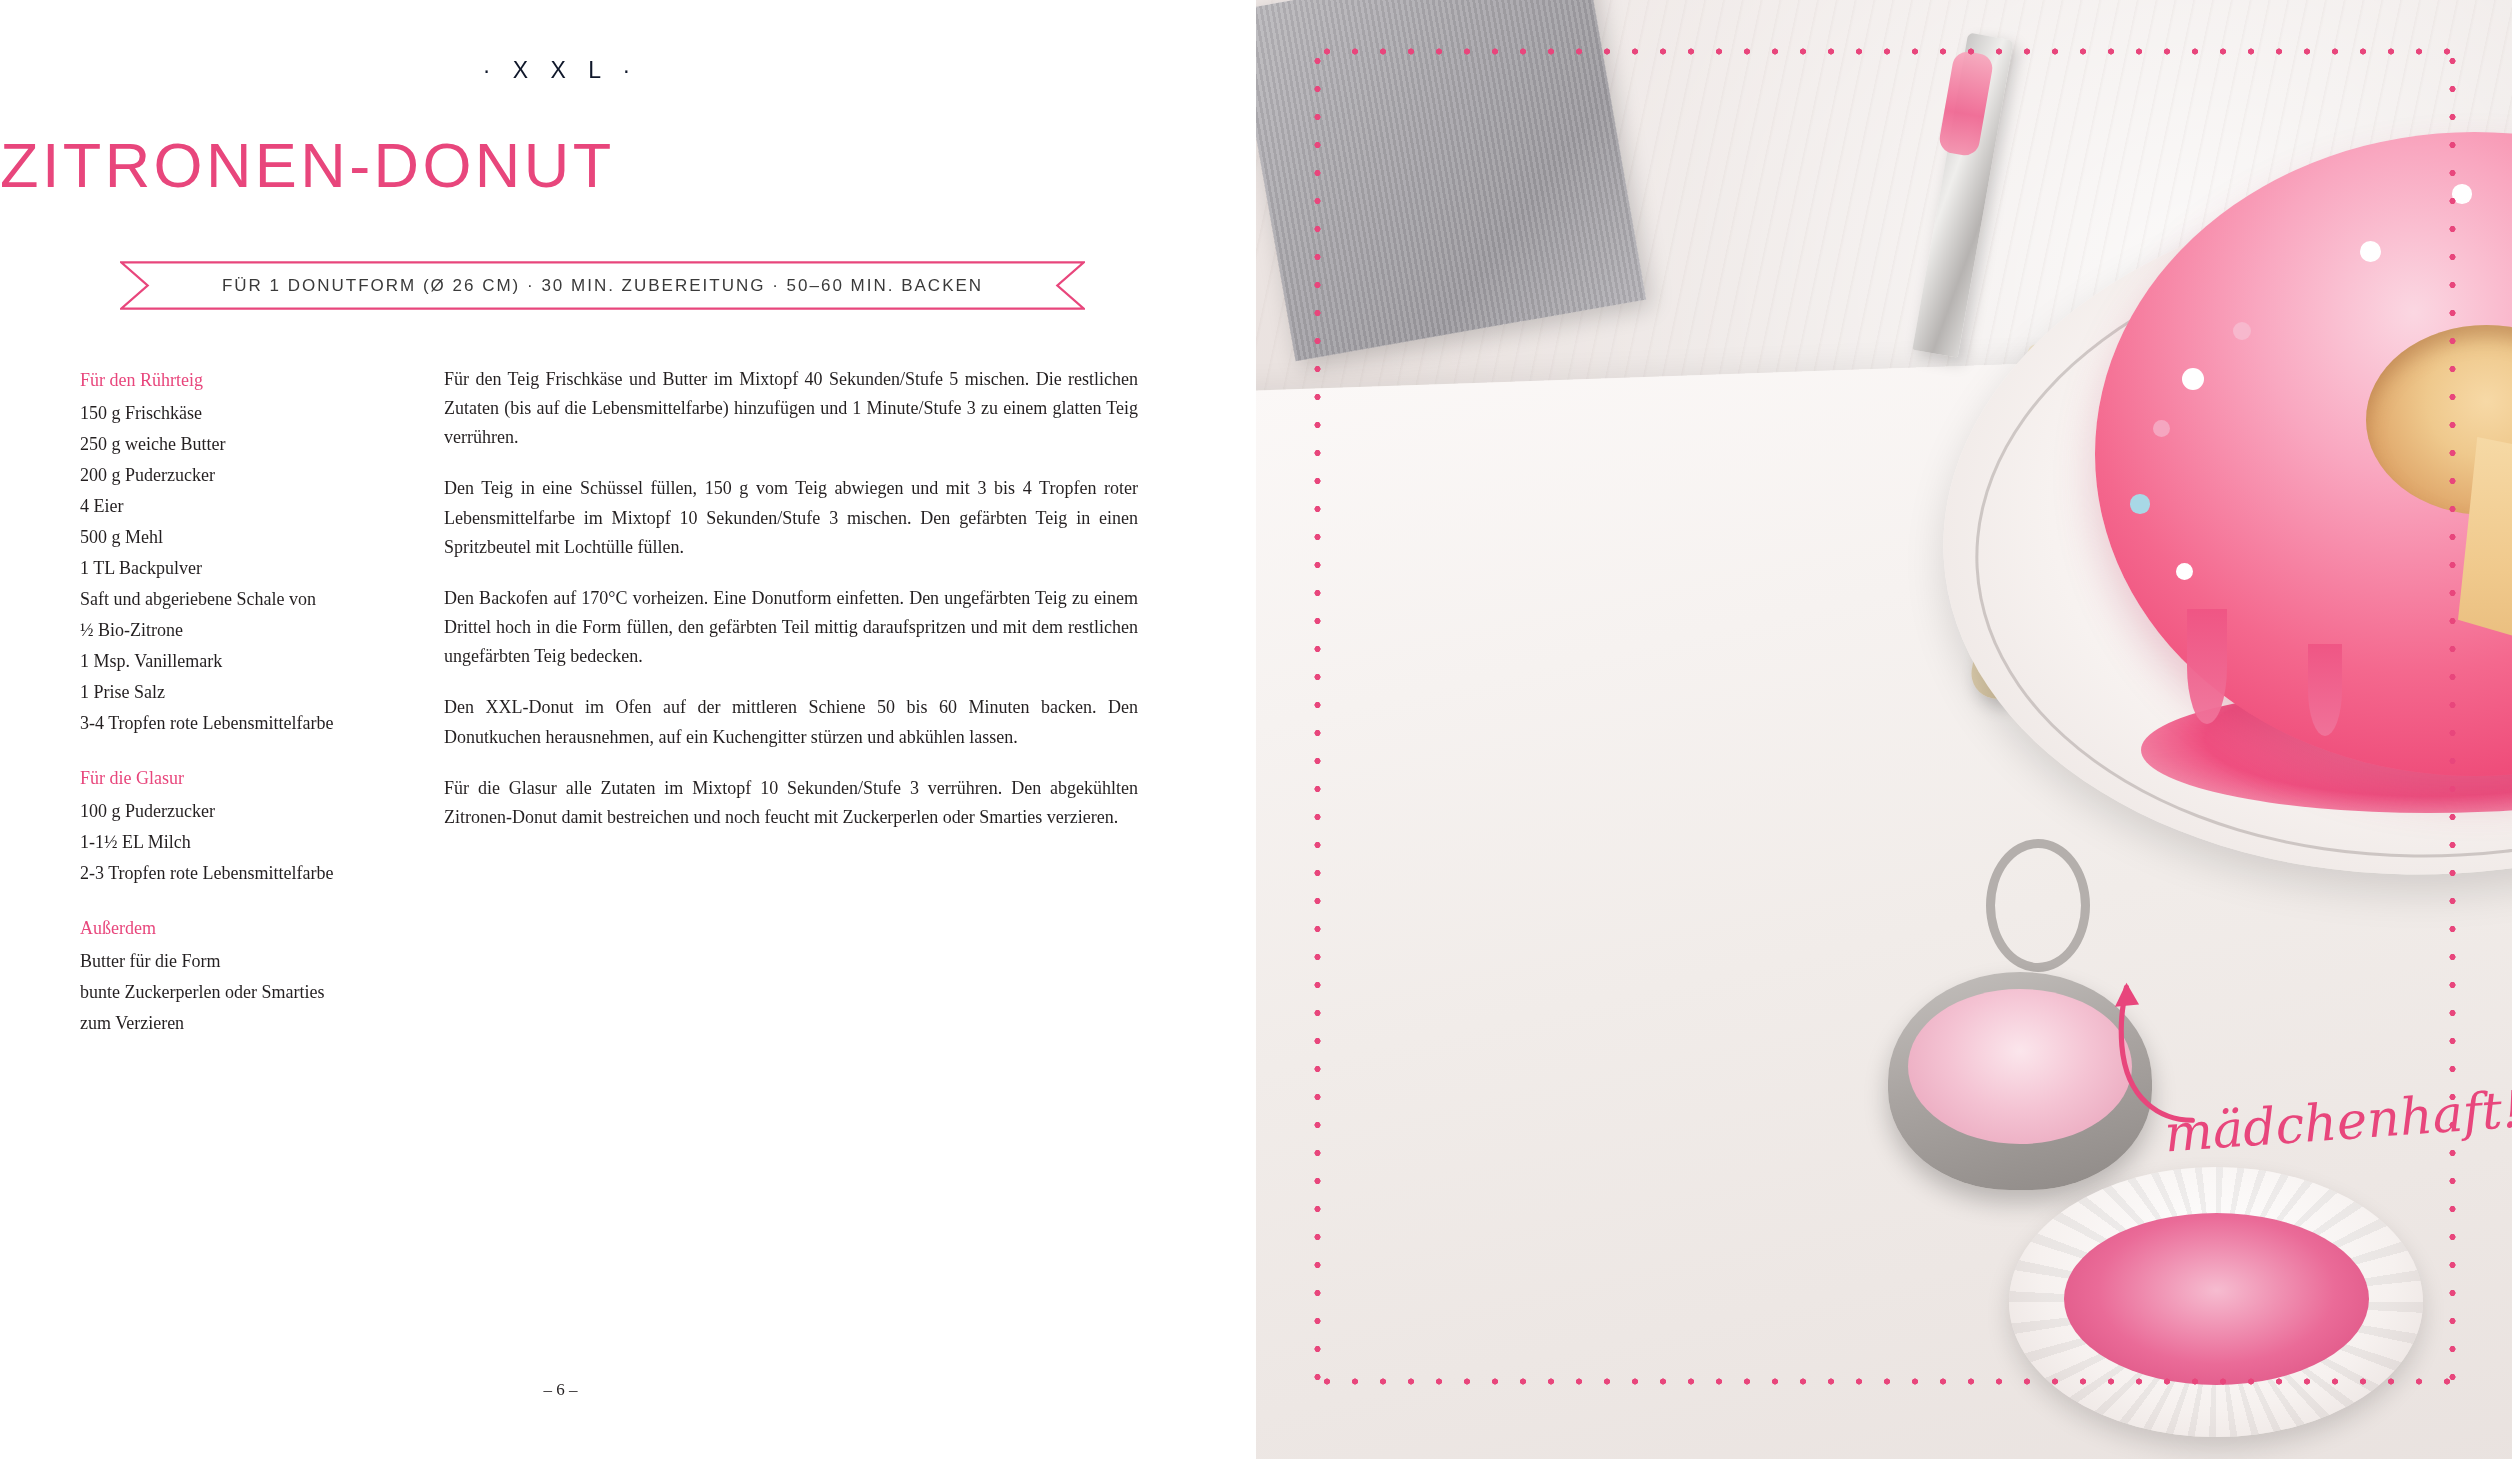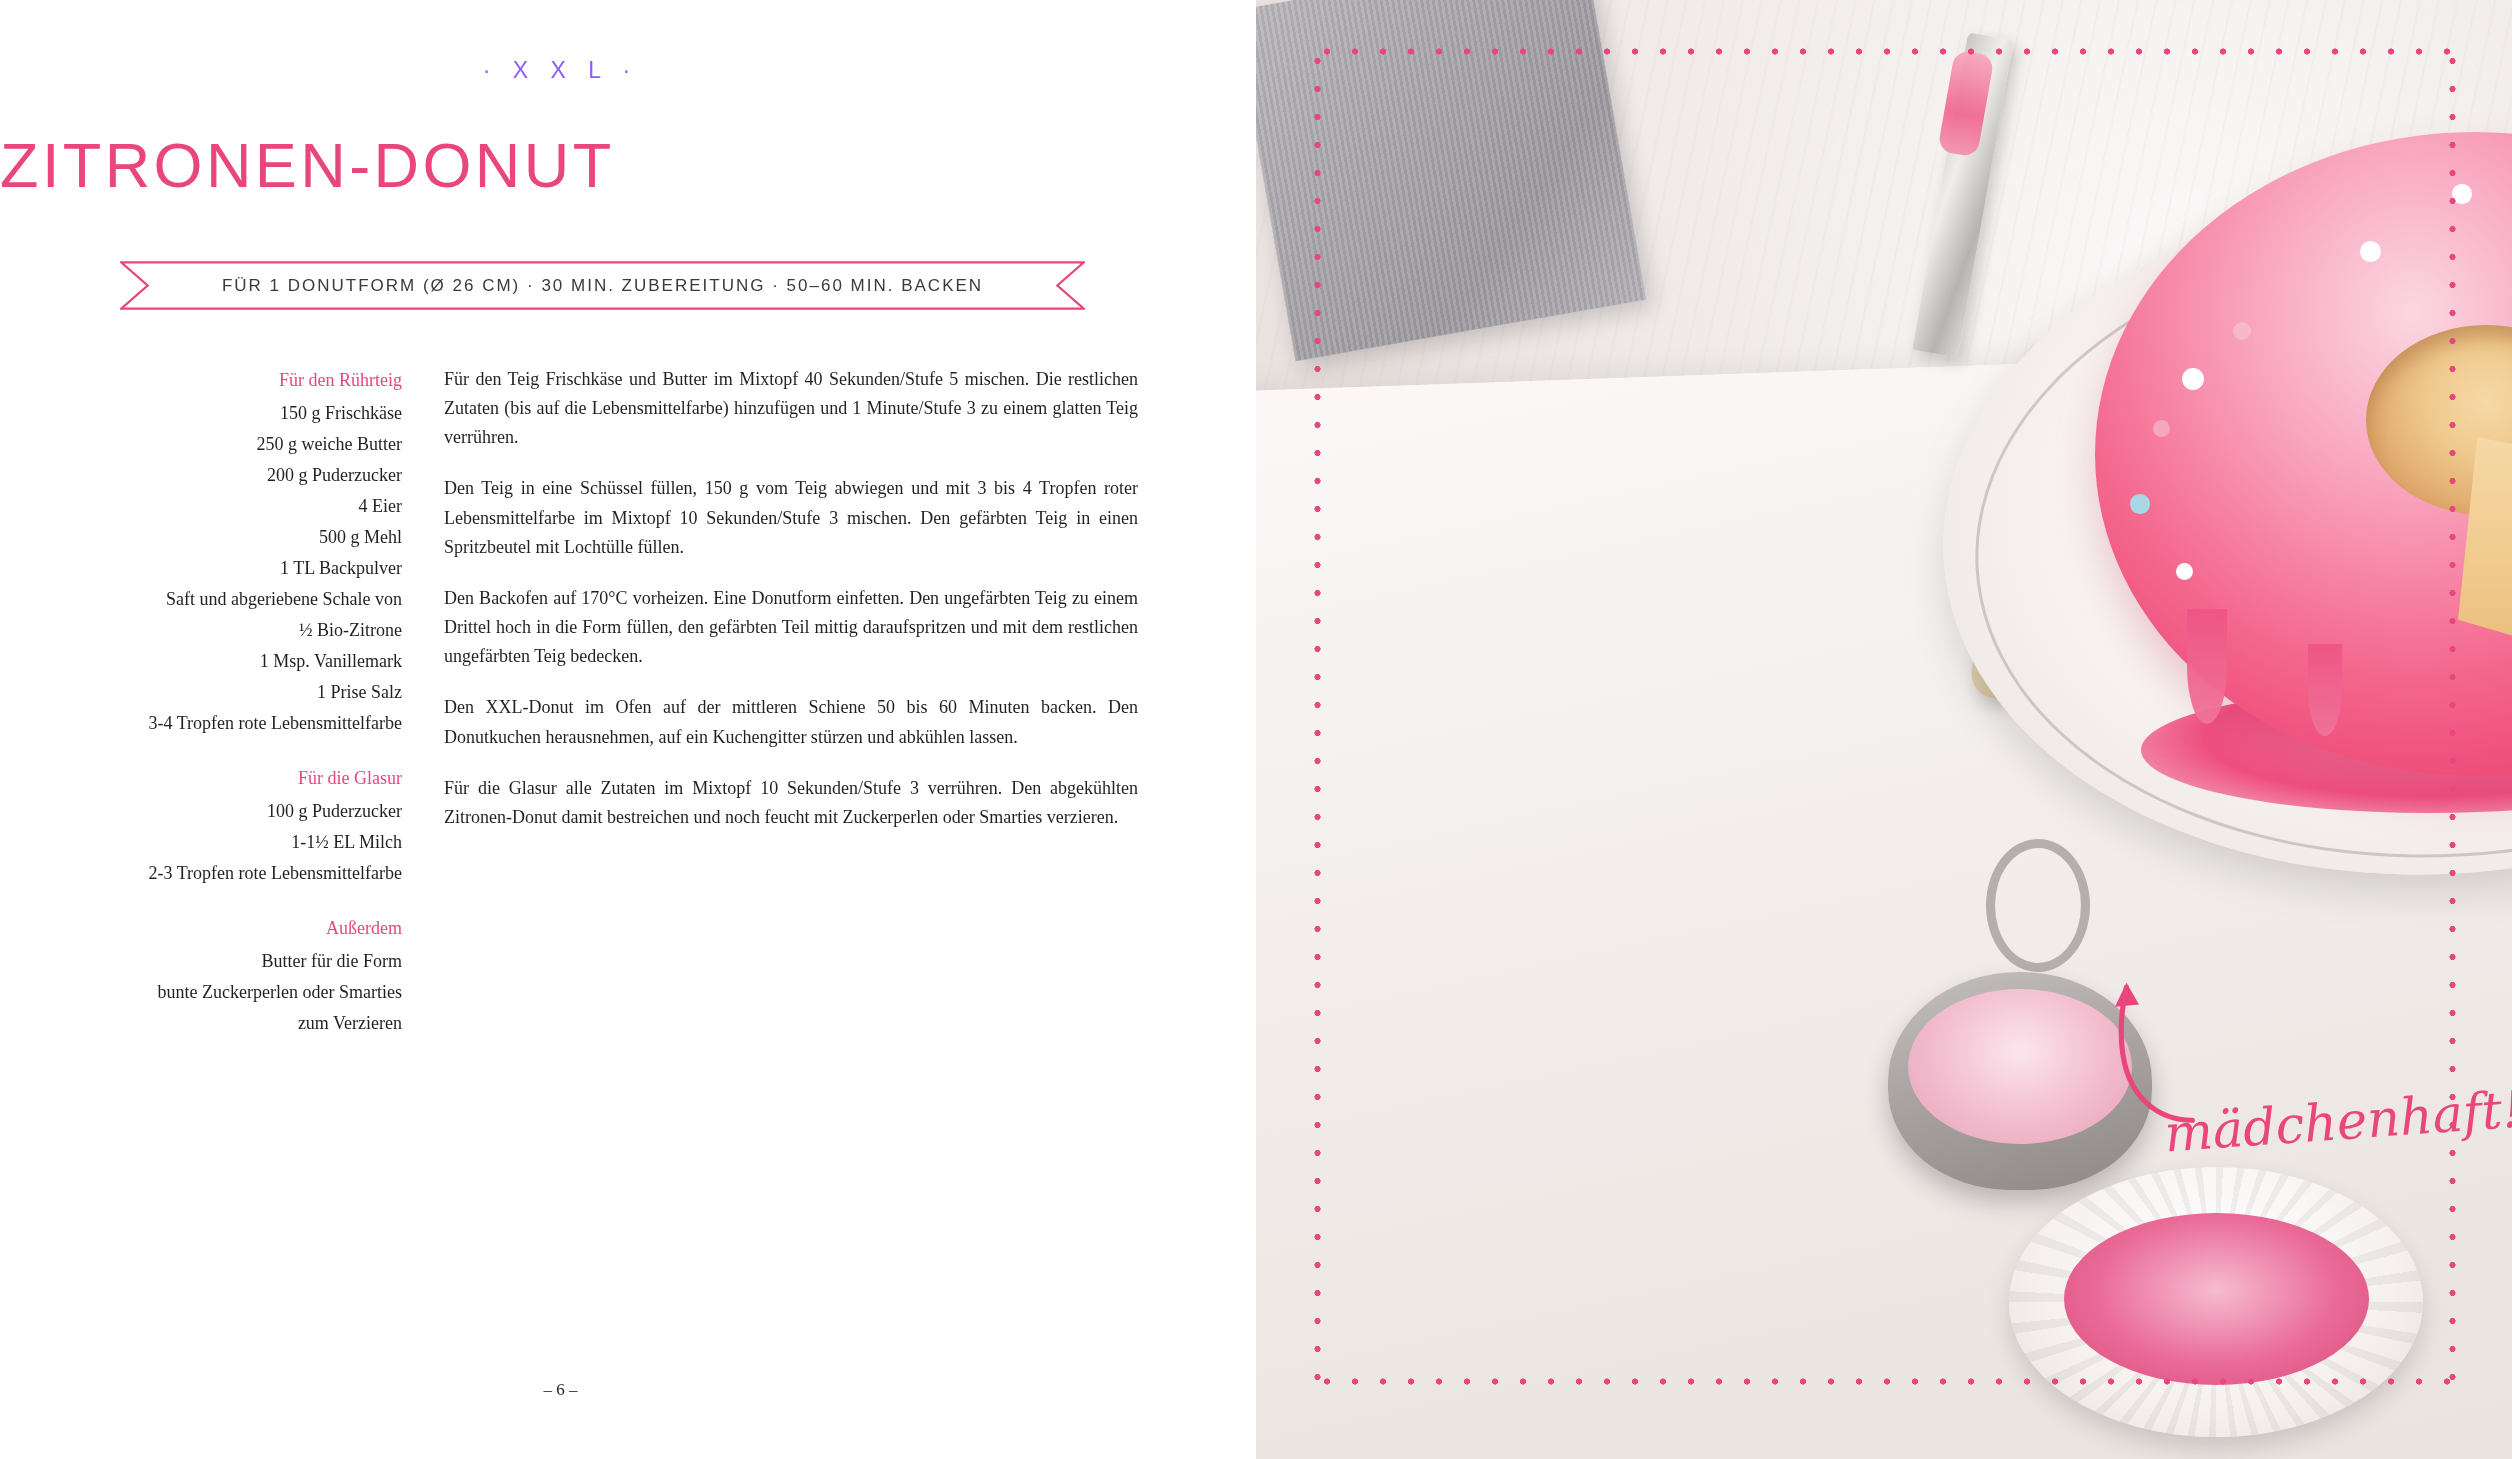--- a/index.html
+++ b/index.html
@@ -29,21 +29,21 @@
   }
   .kicker {
     position: absolute;
     top: 57px;
     left: 0;
     width: 1121px;
     text-align: center;
     font-family: "Liberation Sans", sans-serif;
     font-size: 23px;
     letter-spacing: 8px;
-    color: #8b5cf6;
+    color: #0f172a;
     font-weight: 400;
   }
   .recipe-title {
     position: absolute;
     top: 129px;
     left: 0;
     width: 1121px;
     text-align: left;
     font-family: "Liberation Sans", sans-serif;
     font-size: 63px;
@@ -86,21 +86,21 @@
     width: 322px;
     font-size: 18px;
     line-height: 1.72;
     color: #231f20;
   }
   .ing-head {
     color: #e8467c;
     font-size: 18px;
     margin-bottom: 2.3px;
   }
-  .ing-group { margin-bottom: 24px; text-align: right; }
+  .ing-group { margin-bottom: 24px; }
   .ing-group:last-child { margin-bottom: 16px; }
   .ing-line { white-space: nowrap; }
   .steps {
     position: absolute;
     top: 365px;
     left: 428px;
     width: 710px;
     font-size: 18px;
     line-height: 1.62;
     color: #231f20;

